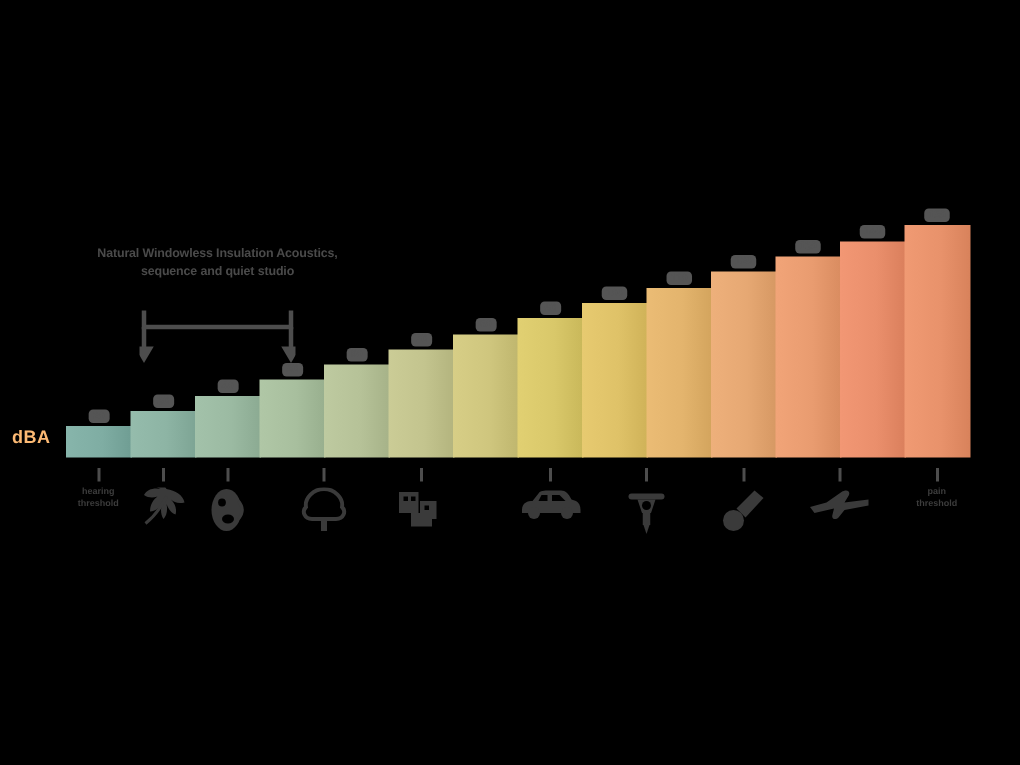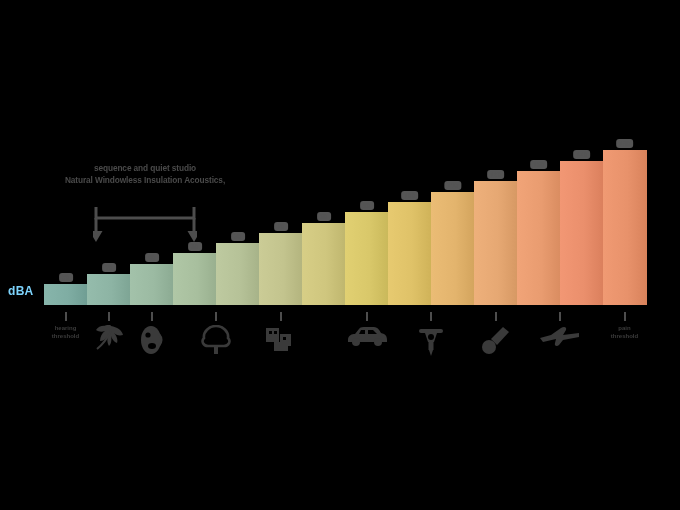--- a/index.html
+++ b/index.html
@@ -79,21 +79,21 @@
     padding: 0 3px;
     border-radius: 3px;
     white-space: nowrap;
   }
 
   
   .axis-label {
     position: absolute;
     left: 8px;
     top: 284px;
-    color: #7dd3fc;
+    color: #fdba74;
     font-size: 12px;
     font-weight: bold;
     letter-spacing: 0.3px;
   }
   .tick {
     position: absolute;
     top: 312px;
     width: 2px;
     height: 9px;
     background: #4d4d4d;
@@ -112,22 +112,22 @@
     color: #3c3c3c;
     white-space: nowrap;
   }
 </style>
 </head>
 <body>
 
 <div id="chart-root">
 
   <div class="annotation">
+    <span class="annotation-line">Natural Windowless Insulation Acoustics,</span>
     <span class="annotation-line">sequence and quiet studio</span>
-    <span class="annotation-line">Natural Windowless Insulation Acoustics,</span>
   </div>
 
   <svg class="bracket" viewBox="0 0 104 40">
     <path d="M3 3 L3 14 L101 14 L101 3" fill="none" stroke="#4d4d4d" stroke-width="3"></path>
     <line x1="3" y1="14" x2="3" y2="28" stroke="#4d4d4d" stroke-width="3"></line>
     <line x1="101" y1="14" x2="101" y2="28" stroke="#4d4d4d" stroke-width="3"></line>
     <polygon points="-3.5,27 9.5,27 3,38" fill="#4d4d4d"></polygon>
     <polygon points="94.5,27 107.5,27 101,38" fill="#4d4d4d"></polygon>
   </svg>
 

